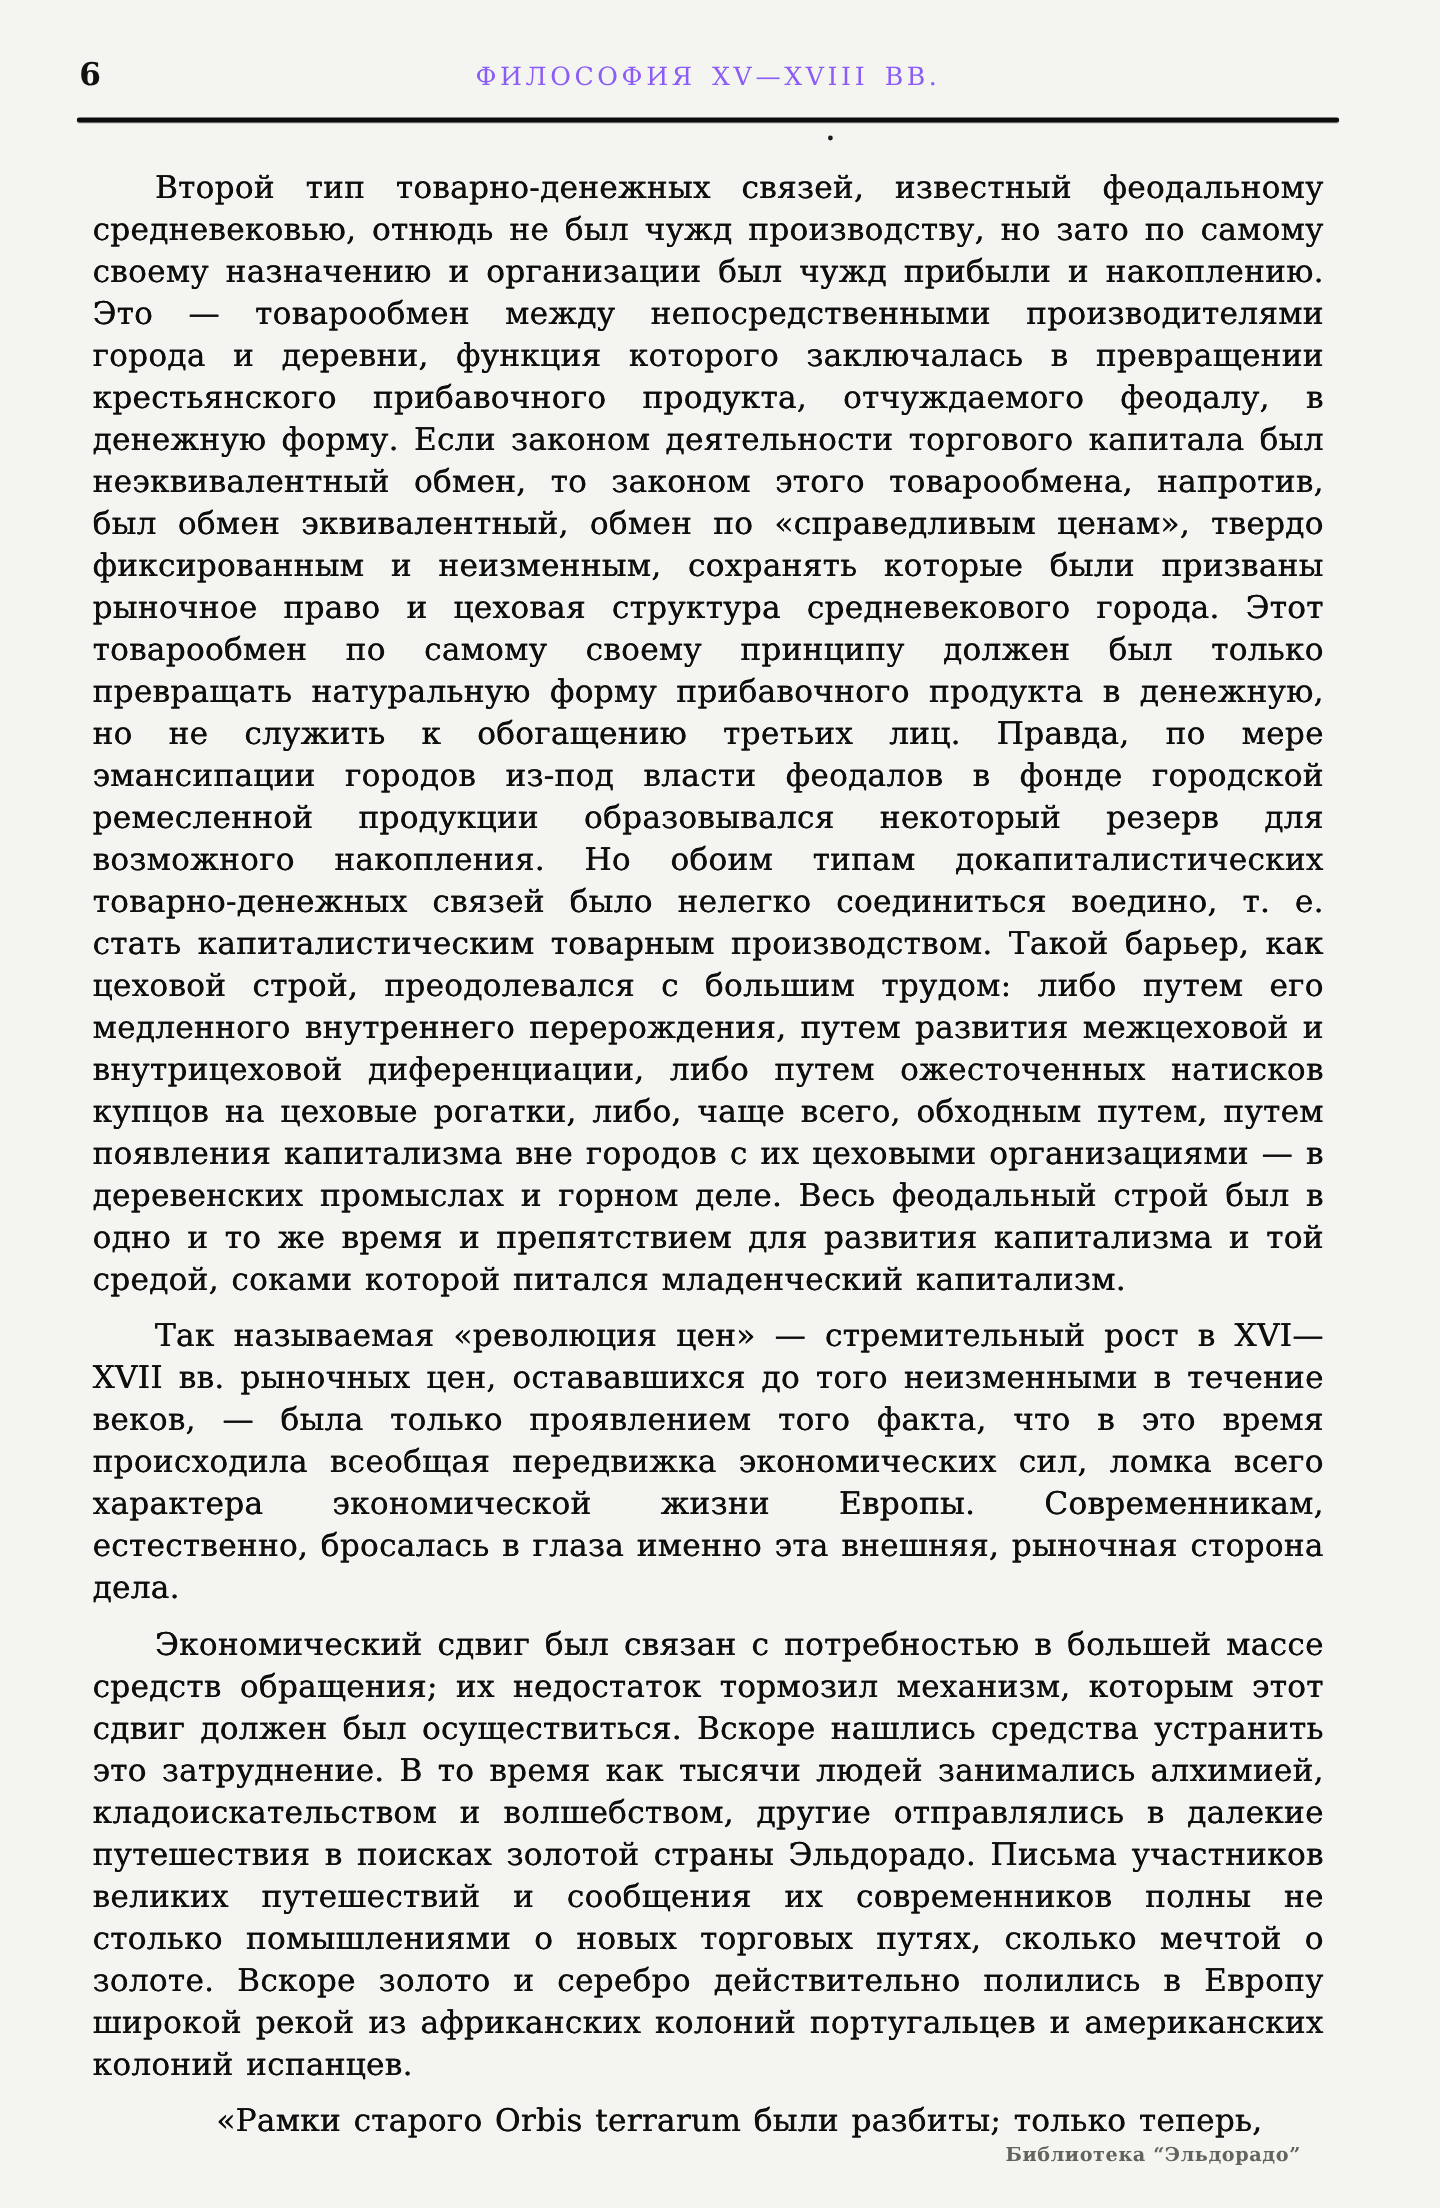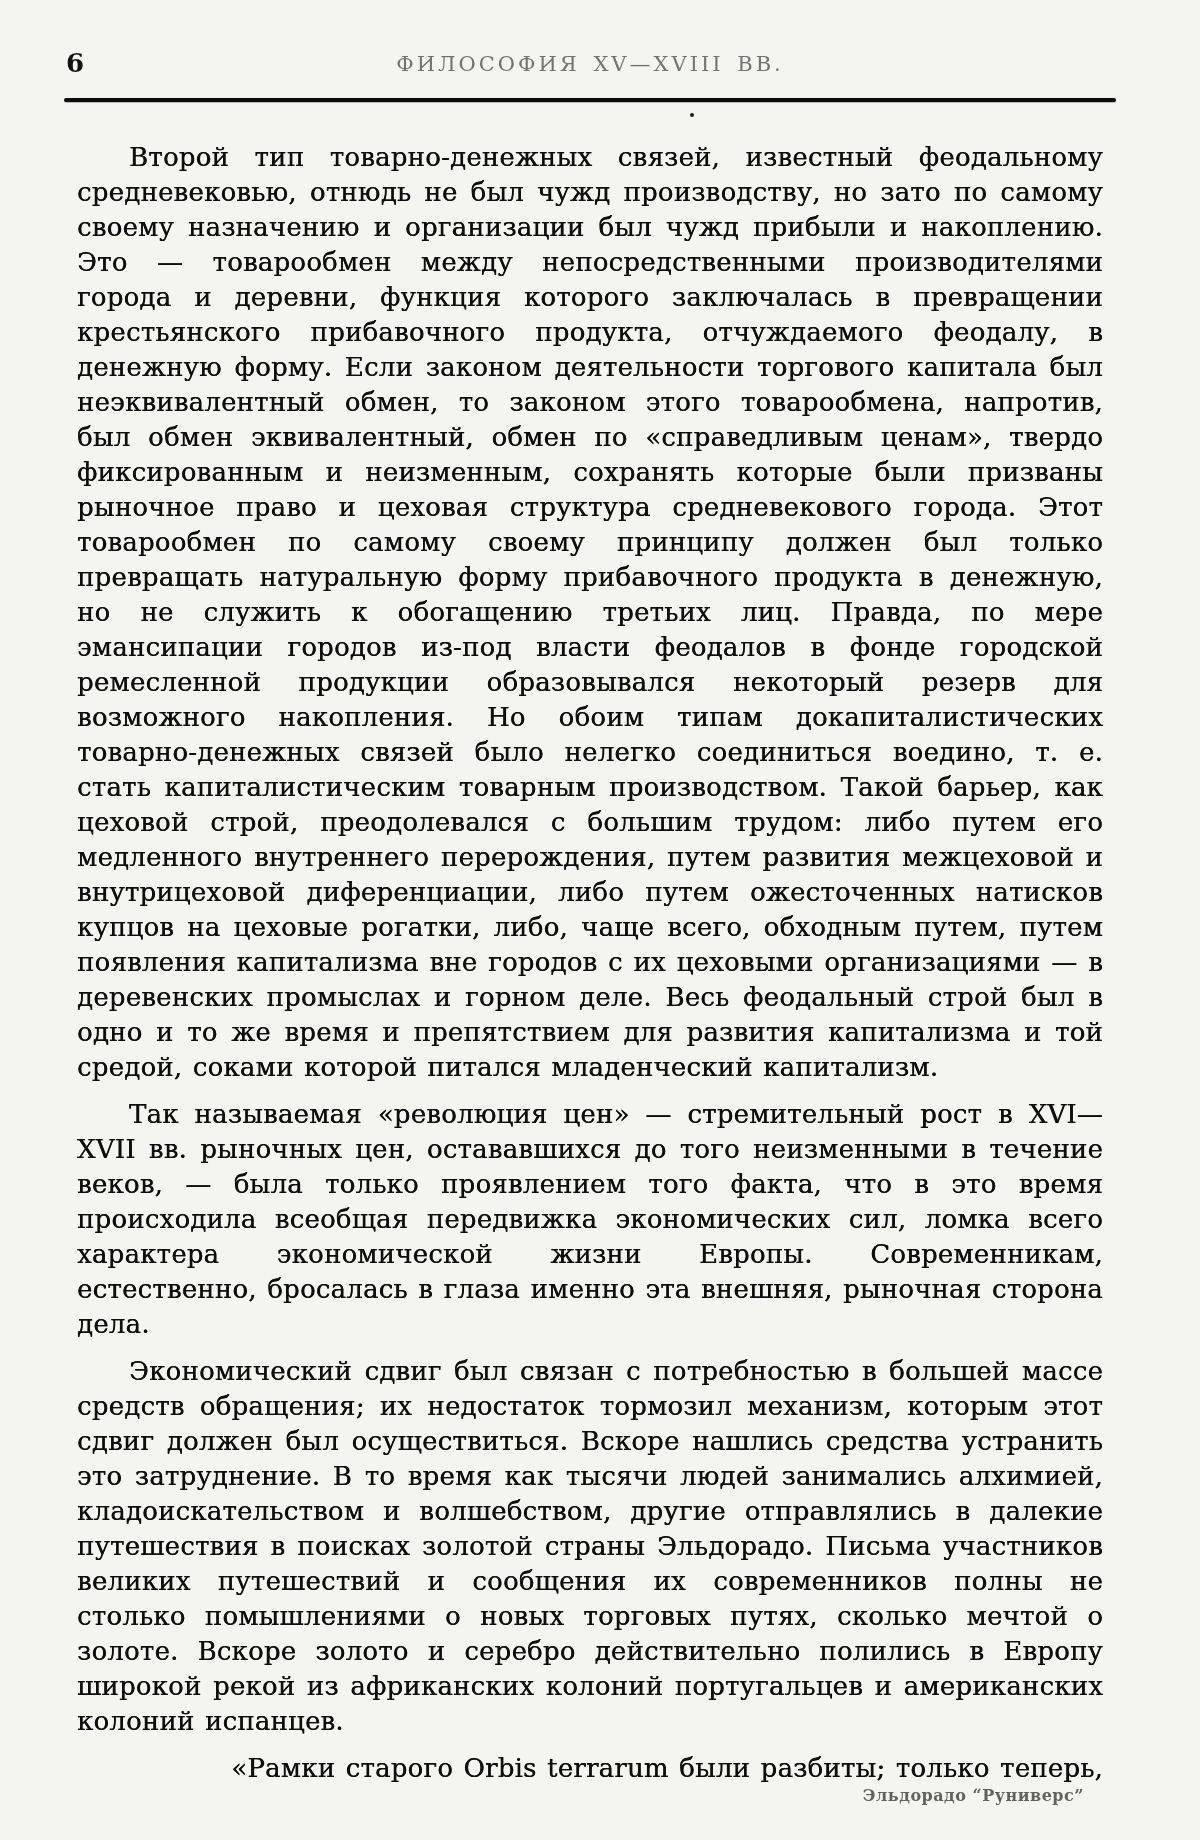--- a/index.html
+++ b/index.html
@@ -32,21 +32,21 @@
   }
   .running-head {
     position: absolute;
     left: 65px;
     width: 1050px;
     top: 52px;
     text-align: center;
     font-size: 21px;
     letter-spacing: 3px;
     word-spacing: 4px;
-    color: #737373;
+    color: #8b5cf6;
     white-space: nowrap;
   }
   .rule {
     position: absolute;
     left: 64px;
     top: 98px;
     width: 1052px;
     height: 4px;
     background: #0c0c0c;
     border-radius: 2px;
@@ -75,21 +75,21 @@
     line-height: 35px;
     text-align: justify;
     text-indent: 52px;
     letter-spacing: 0.2px;
     word-spacing: 2px;
     color: #0e0e0e;
     
     text-shadow: 0.3px 0 0 currentColor;
   }
   .body-text p.last {
-    text-align: right;
+    text-align: center;
   }
   .watermark {
     position: absolute;
     right: 116px;
     top: 1786px;
     font-size: 16px;
     font-weight: bold;
     letter-spacing: 0.5px;
     color: #62635c;
     white-space: nowrap;
@@ -108,15 +108,15 @@
 
   <div class="ink-speck"></div>
 
   <main class="body-text">
     <p>Второй тип товарно-денежных связей, известный феодальному средневековью, отнюдь не был чужд производству, но зато по самому своему назначению и организации был чужд прибыли и накоплению. Это — товарообмен между непосредственными производителями города и деревни, функция которого заключалась в превращении крестьянского прибавочного продукта, отчуждаемого феодалу, в денежную форму. Если законом деятельности торгового капитала был неэквивалентный обмен, то законом этого товарообмена, напротив, был обмен эквивалентный, обмен по «справедливым ценам», твердо фиксированным и неизменным, сохранять которые были призваны рыночное право и цеховая структура средневекового города. Этот товарообмен по самому своему принципу должен был только превращать натуральную форму прибавочного продукта в денежную, но не служить к обогащению третьих лиц. Правда, по мере эмансипации городов из-под власти феодалов в фонде городской ремесленной продукции образовывался некоторый резерв для возможного накопления. Но обоим типам докапиталистических товарно-денежных связей было нелегко соединиться воедино, т. е. стать капиталистическим товарным производством. Такой барьер, как цеховой строй, преодолевался с большим трудом: либо путем его медленного внутреннего перерождения, путем развития межцеховой и внутрицеховой диференциации, либо путем ожесточенных натисков купцов на цеховые рогатки, либо, чаще всего, обходным путем, путем появления капитализма вне городов с их цеховыми организациями — в деревенских промыслах и горном деле. Весь феодальный строй был в одно и то же время и препятствием для развития капитализма и той средой, соками которой питался младенческий капитализм.</p>
     <p>Так называемая «революция цен» — стремительный рост в XVI—XVII вв. рыночных цен, остававшихся до того неизменными в течение веков, — была только проявлением того факта, что в это время происходила всеобщая передвижка экономических сил, ломка всего характера экономической жизни Европы. Современникам, естественно, бросалась в глаза именно эта внешняя, рыночная сторона дела.</p>
     <p>Экономический сдвиг был связан с потребностью в большей массе средств обращения; их недостаток тормозил механизм, которым этот сдвиг должен был осуществиться. Вскоре нашлись средства устранить это затруднение. В то время как тысячи людей занимались алхимией, кладоискательством и волшебством, другие отправлялись в далекие путешествия в поисках золотой страны Эльдорадо. Письма участников великих путешествий и сообщения их современников полны не столько помышлениями о новых торговых путях, сколько мечтой о золоте. Вскоре золото и серебро действительно полились в Европу широкой рекой из африканских колоний португальцев и американских колоний испанцев.</p>
     <p class="last">«Рамки старого Orbis terrarum были разбиты; только теперь,</p>
   </main>
 
-  <div class="watermark">Эльдорадо “Руниверс”</div>
+  <div class="watermark">Библиотека “Эльдорадо”</div>
 
 </div>
 
 </body></html>

